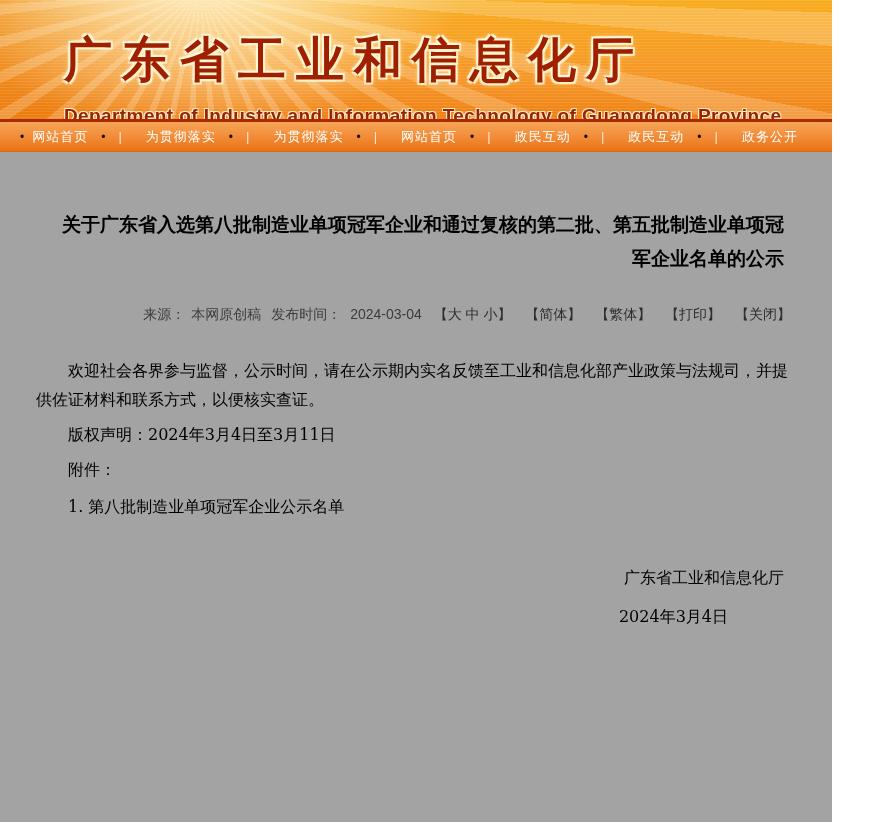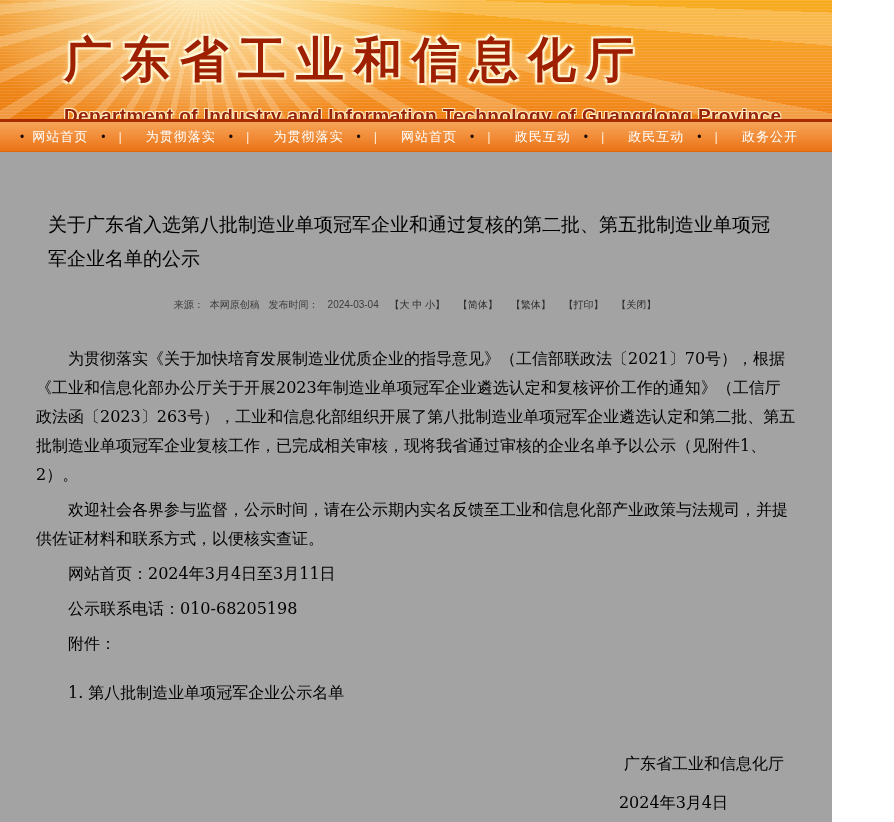--- a/index.html
+++ b/index.html
@@ -69,49 +69,49 @@
   .nav-group { display: flex; align-items: center; gap: 13px; }
   .nav-link { color: #ffffff; text-decoration: none; cursor: pointer; letter-spacing: 1px; }
   .nav-dot { color: #1d0b00; font-size: 12px; }
   .nav-sep { color: #ffe9cf; font-size: 13px; }
 
   
   .content { width: 760px; margin: 0 auto; }
   .article-title {
     margin-top: 56px;
     padding: 0 12px;
-    text-align: left;
+    text-align: right;
     font-size: 19px;
     line-height: 34px;
-    font-weight: normal;
+    font-weight: bold;
     color: #000000;
     font-family: "Liberation Sans", sans-serif;
   }
   .meta {
-    margin-top: 22px;
-    text-align: center;
-    font-size: 10px;
+    margin-top: 30px;
+    text-align: right;
+    font-size: 14px;
     color: #3c3c3c;
   }
   .meta span, .meta a { margin: 0 3px; }
   .meta .meta-ctl { color: #2e2e2e; text-decoration: none; cursor: pointer; margin: 0 5px; }
   .meta .pub-date { margin-left: 6px; }
 
   .body-text {
     margin-top: 32px;
     font-family: "DejaVu Serif", "Liberation Serif", serif;
     font-size: 16px;
     color: #000000;
     line-height: 29px;
   }
   .body-text p { margin: 6px 0; }
   .para { text-indent: 2em; }
   .spaced { margin-top: 12px; text-indent: 2em; }
   .attachments-label { margin-top: 50px; text-indent: 2em; }
-  .attachment { margin-top: 20px; text-indent: 2em; color: #000000; text-decoration: none; display: block; cursor: pointer; }
+  .attachment { margin-top: 8px; text-indent: 2em; color: #000000; text-decoration: none; display: block; cursor: pointer; }
   .sig { text-align: right; }
   .sig.org { margin-top: 42px; padding-right: 12px; }
   .sig.date { margin-top: 10px; padding-right: 68px; }
 </style>
 </head>
 <body>
 
 <div class="page">
 
   <header class="banner">
@@ -165,24 +165,22 @@
       <span>来源：</span><span>本网原创稿</span>
       <span>发布时间：</span><span class="pub-date">2024-03-04</span>
       <a class="meta-ctl">【大 中 小】</a>
       <a class="meta-ctl">【简体】</a>
       <a class="meta-ctl">【繁体】</a>
       <a class="meta-ctl">【打印】</a>
       <a class="meta-ctl">【关闭】</a>
     </div>
 
     <div class="body-text">
-      <p class="para">为贯彻落实《关于加快培育发展制造业优质企业的指导意见》（工信部联政法〔2021〕70号），根据《工业和信息化部办公厅关于开展2023年制造业单项冠军企业遴选认定和复核评价工作的通知》（工信厅政法函〔2023〕263号），工业和信息化部组织开展了第八批制造业单项冠军企业遴选认定和第二批、第五批制造业单项冠军企业复核工作，已完成相关审核，现将我省通过审核的企业名单予以公示（见附件1、2）。</p>
       <p class="para">欢迎社会各界参与监督，公示时间，请在公示期内实名反馈至工业和信息化部产业政策与法规司，并提供佐证材料和联系方式，以便核实查证。</p>
-      <p class="spaced">网站首页：2024年3月4日至3月11日</p>
-      <p class="spaced">公示联系电话：010-68205198</p>
+      <p class="spaced">版权声明：2024年3月4日至3月11日</p>
       <p class="attachments-label">附件：</p>
       <a class="attachment">1. 第八批制造业单项冠军企业公示名单</a>
       <p class="sig org">广东省工业和信息化厅</p>
       <p class="sig date">2024年3月4日</p>
     </div>
   </main>
 
 </div>
 
 </body></html>

